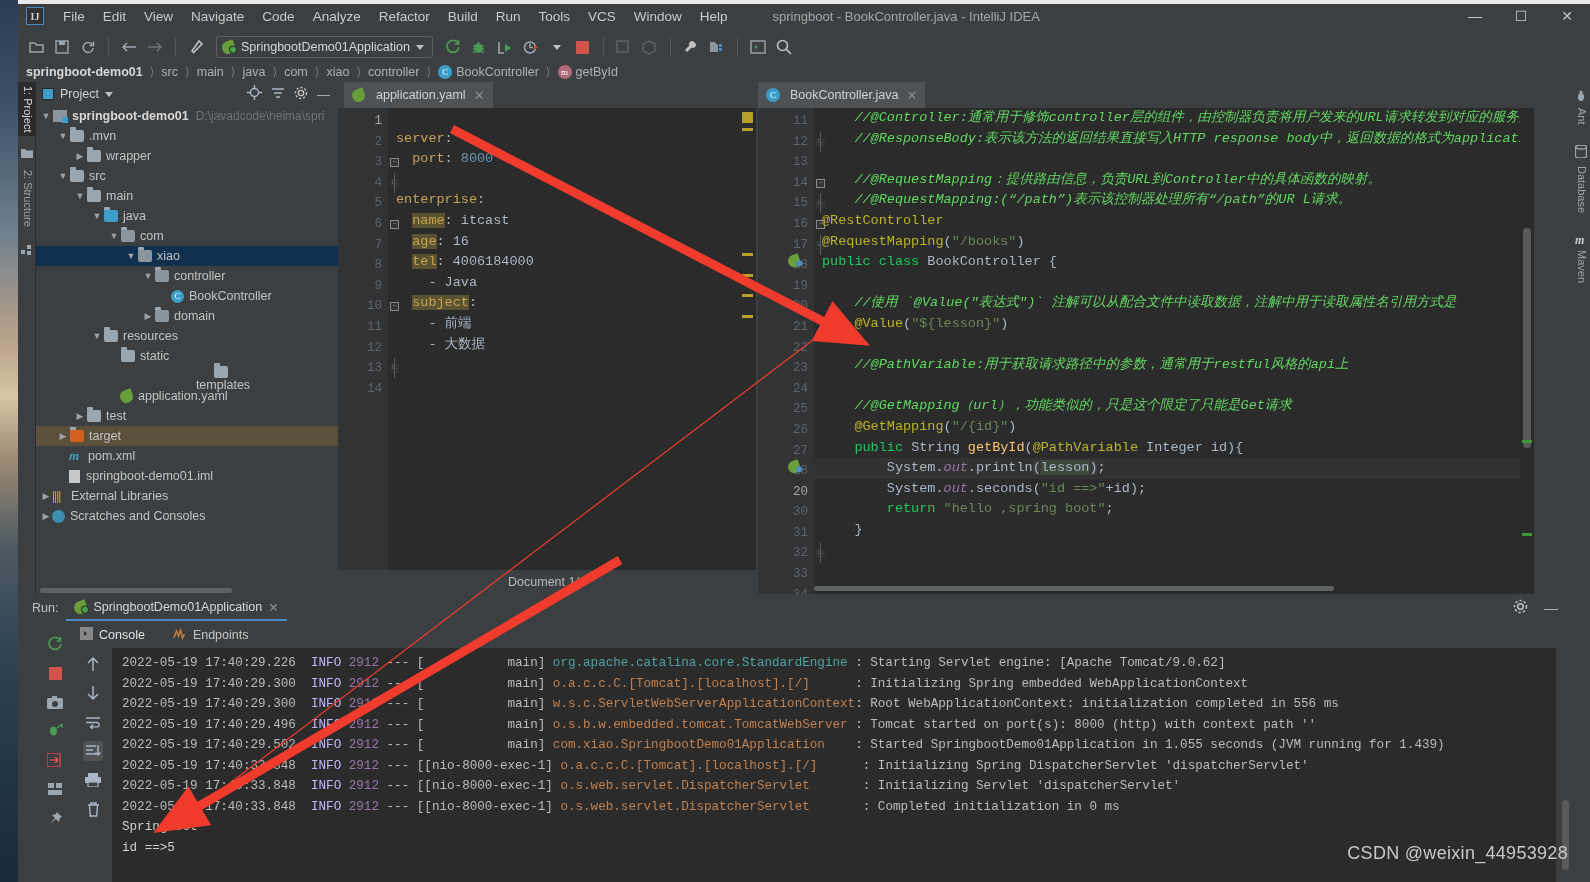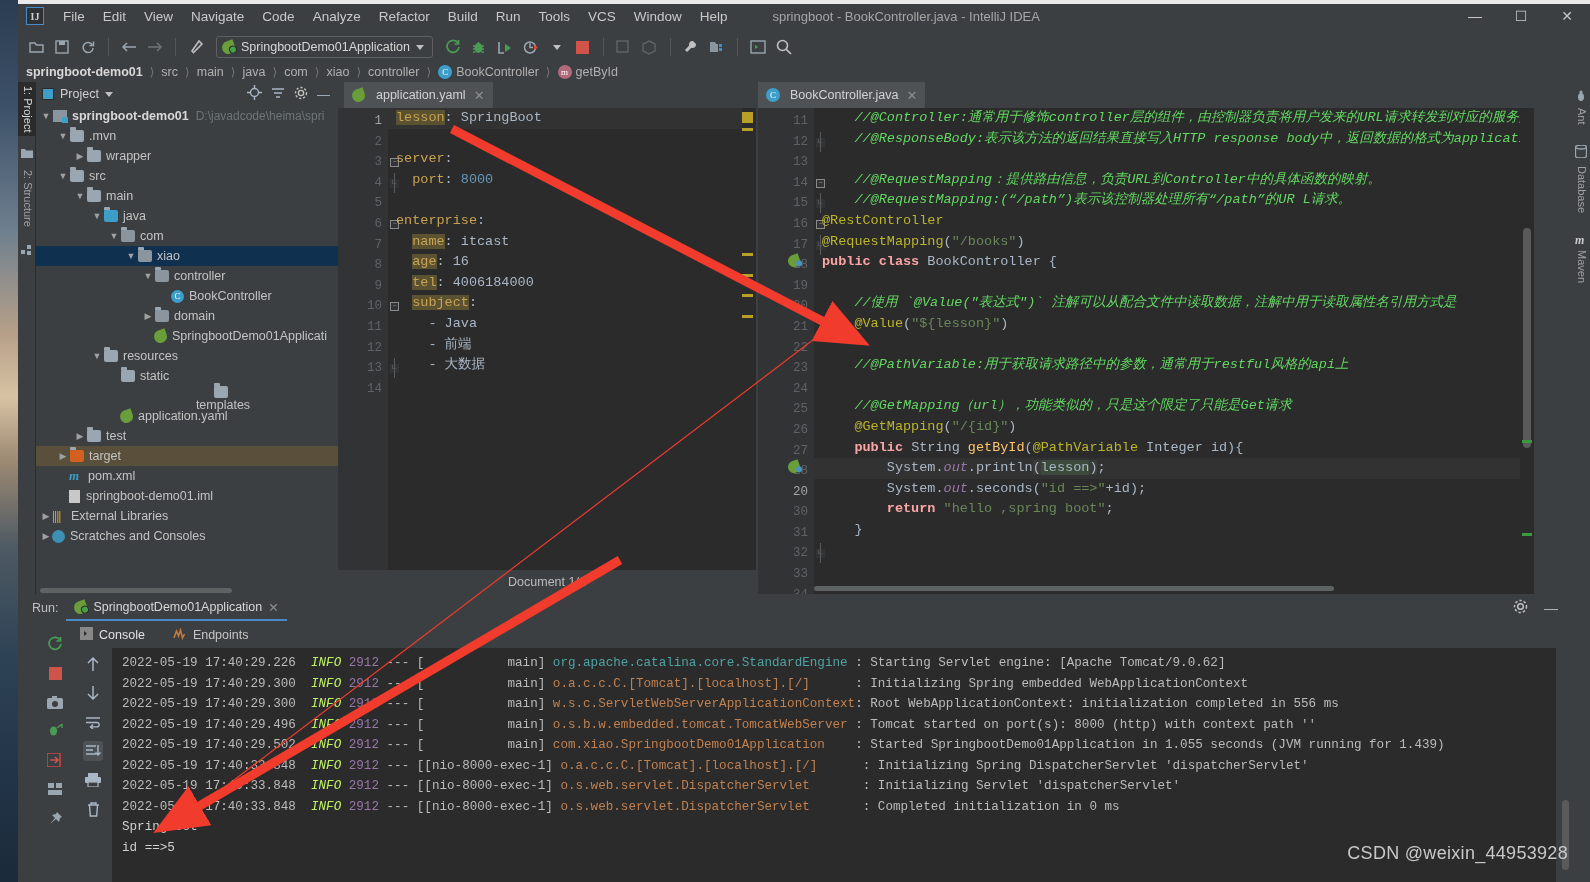--- a/index.html
+++ b/index.html
@@ -224,21 +224,21 @@
 
   
   .y-key { color:#c9a352; background:#5a5230; }
   .y-key2 { color:#c9a352; }
   .y-val { color:#a9b7c6; }
   .y-num { color:#6897bb; }
 
   
   .j-cmt { color:#62d862; font-style:italic; }
   .j-ann { color:#bbb529; }
-  .j-kw  { color:#fca5a5;font-weight:bold; }
+  .j-kw  { color:#22c55e; }
   .j-str { color:#6a8759; }
   .j-fld { color:#9876aa; font-style:italic; }
   .j-plain { color:#a9b7c6; }
   .j-hlfld { color:#a9b7c6; background:#3b4a3b; }
   .j-brk { color:#a9b7c6; background:#3a3a3a; }
   .j-meth { color:#ffc66d; }
 
   
   .ymarkers { position:absolute; right:2px; top:0; width:12px; bottom:0; }
   .ymark { position:absolute; right:1px; width:11px; height:3px; background:#b8a026; }
@@ -295,21 +295,21 @@
   .ricon { width:20px;height:20px; display:flex;align-items:center;justify-content:center; font-size:14px; color:#a9b7c6;}
   .ricon.sel { background:#4e5254; border-radius:3px; }
 
   .console {
     position:absolute; left:94px; top:54px; right:16px; bottom:0; background:#2b2b2b;
     font-family:"Liberation Mono", monospace; font-size:12.6px; overflow:hidden;
     padding-top:5px;
   }
   .lrow { height:20.5px; line-height:20.5px; white-space:pre; padding-left:10px; }
   .l-ts { color:#bbbbbb; }
-  .l-lvl { color:#bef264;font-style:italic; }
+  .l-lvl { color:#c4b5fd; }
   .l-pid { color:#9876aa; }
   .l-dash { color:#bbbbbb; }
   .l-thr { color:#bbbbbb; }
   .l-logger { color:#4fa3a3; }
   .l-logger2 { color:#c08050; }
   .l-msg { color:#bbbbbb; }
   .l-plain { color:#d0d0d0; }
 
   .console-scroll {
     position:absolute; right:2px; top:56px; bottom:4px; width:10px;
@@ -600,25 +600,20 @@
         <div class="tnode" style="padding-left: 123px;">
           <span class="arrow"></span>
           <span class="cls-ico">C</span>
           <span class="">BookController</span>
         </div>
         <div class="tnode" style="padding-left: 106px;">
           <span class="arrow">▶</span>
           <span class="fi folder pkg"></span>
           <span class="">domain</span>
         </div>
-        <div class="tnode" style="padding-left: 106px;">
-          <span class="arrow"></span>
-          <span class="spring-ico"></span>
-          <span class="">SpringbootDemo01Applicati</span>
-        </div>
         <div class="tnode" style="padding-left: 55px;">
           <span class="arrow">▼</span>
           <span class="fi folder res"></span>
           <span class="">resources</span>
         </div>
         <div class="tnode" style="padding-left: 72px;">
           <span class="arrow"></span>
           <span class="fi folder"></span>
           <span class="">static</span>
         </div>
@@ -693,31 +688,30 @@
           <div class="gline"><span>7</span></div>
           <div class="gline"><span>8</span></div>
           <div class="gline"><span>9</span></div>
           <div class="gline"><span>10</span><span class="fold">−</span></div>
           <div class="gline"><span>11</span></div>
           <div class="gline"><span>12</span></div>
           <div class="gline"><span>13</span><span class="fold line">∟</span></div>
           <div class="gline"><span>14</span></div>
         </div>
       <div class="codearea" id="yaml-code" style="left:50px;right:14px;">
-          <div class="cline hl"><span class="y-key">lesson</span><span class="y-val">: </span><span class="y-val">SpringBoot</span></div>
           <div class="cline">&nbsp;</div>
           <div class="cline"><span class="y-key2">server</span><span class="y-val">:</span></div>
           <div class="cline"><span class="y-key2">  port</span><span class="y-val">: </span><span class="y-num">8000</span></div>
           <div class="cline">&nbsp;</div>
           <div class="cline"><span class="y-key2">enterprise</span><span class="y-val">:</span></div>
           <div class="cline"><span class="y-val">  </span><span class="y-key">name</span><span class="y-val">: </span><span class="y-val">itcast</span></div>
           <div class="cline"><span class="y-val">  </span><span class="y-key">age</span><span class="y-val">: </span><span class="y-val">16</span></div>
           <div class="cline"><span class="y-val">  </span><span class="y-key">tel</span><span class="y-val">: </span><span class="y-val">4006184000</span></div>
+          <div class="cline"><span class="y-val">    - Java</span></div>
           <div class="cline"><span class="y-val">  </span><span class="y-key">subject</span><span class="y-val">:</span></div>
-          <div class="cline"><span class="y-val">    - Java</span></div>
           <div class="cline"><span class="y-val">    - 前端</span></div>
           <div class="cline"><span class="y-val">    - 大数据</span></div>
           <div class="cline">&nbsp;</div>
         </div>
       <div class="ymarkers">
         <div class="ybox" style="top:4px;"></div>
         <div class="ymark" style="top:20px;"></div>
         <div class="ymark" style="top:145px;"></div>
         <div class="ymark" style="top:166px;"></div>
         <div class="ymark" style="top:186px;"></div>

